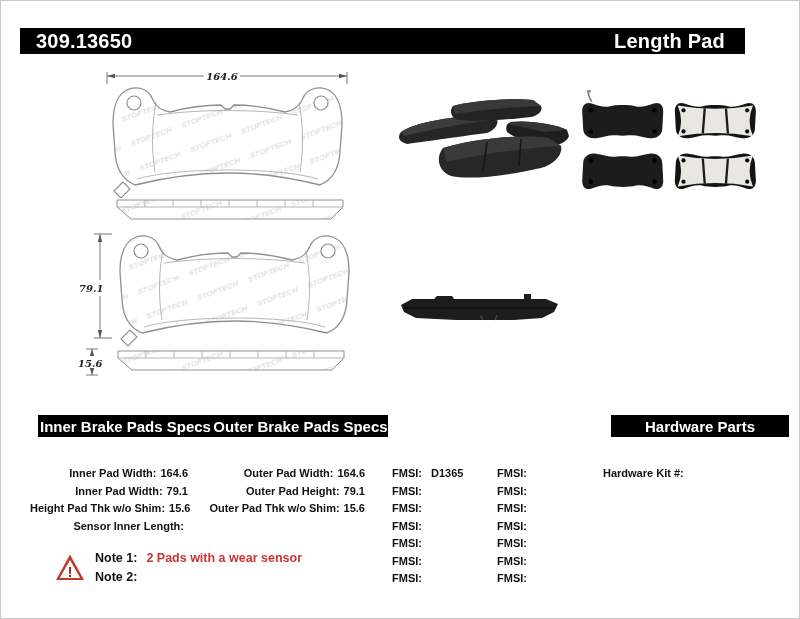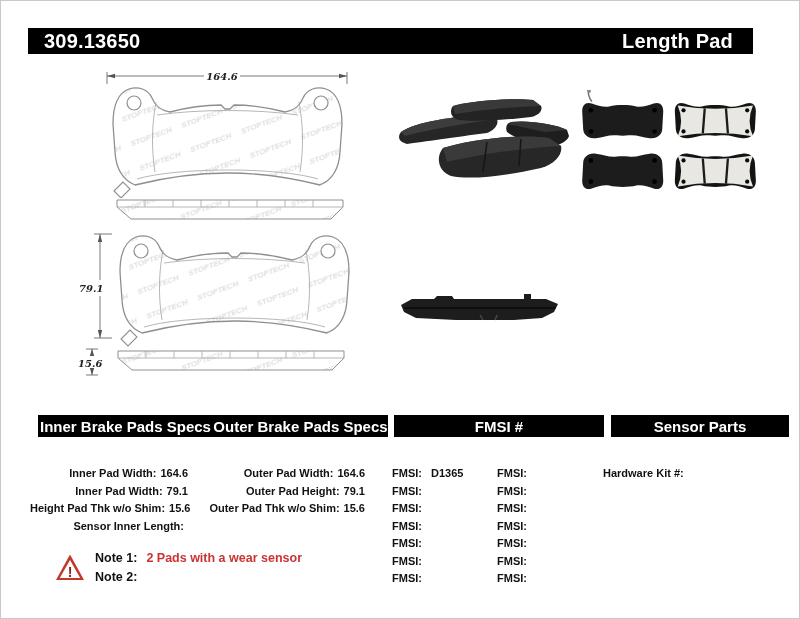--- a/index.html
+++ b/index.html
@@ -3,21 +3,21 @@
 <meta charset="utf-8">
 <style>
   html,body{margin:0;padding:0;background:#fff;}
   #page{
     position:relative;width:800px;height:619px;background:#fff;overflow:hidden;
     font-family:"Liberation Sans", sans-serif;
     box-shadow:inset 0 0 0 1px #c9c9c9;
   }
   
   .title-bar{
-    position:absolute;left:28px;top:28px;width:725px;height:26px;
+    position:absolute;left:20px;top:28px;width:725px;height:26px;
     background:var(--header-bg,#000);color:#fff;display:flex;align-items:center;
     justify-content:space-between;box-sizing:border-box;padding:0 20px 0 16px;
     font-size:20px;font-weight:bold;letter-spacing:.2px;
   }
   
   .abs{position:absolute;}
   svg text.dim{font-family:"DejaVu Serif", serif;font-style:italic;font-weight:bold;fill:#222;}
   
   .hdr-bar{
     position:absolute;top:415px;height:22px;background:var(--header-bg,#000);color:#fff;
@@ -159,25 +159,22 @@
     <rect x="128" y="6" width="7" height="6" fill="#1d1d1d"></rect>
     <path d="M5,17 L16,11 L38,11 L41,8 L56,8 L58,11 L150,11 L162,16 L158,24 L146,30 L118,32 L60,32 L20,30 L8,24 Z" fill="#1d1d1d"></path>
     <line x1="8" y1="20" x2="160" y2="20" stroke="#000" stroke-width="1.2"></line>
     <path d="M84,27 l3,5 M101,27 l-2,5" stroke="#4a4a4a" stroke-width="1.4" fill="none"></path>
   </svg>
 
   <div class="hdr-bar" style="left:38px;width:350px">
     <span class="half">Inner Brake Pads Specs</span>
     <span class="half">Outer Brake Pads Specs</span>
   </div>
-  <div class="hdr-bar single" style="left:394px;width:210px">
-    <span>FMSI #</span>
-  </div>
   <div class="hdr-bar single" style="left:611px;width:178px">
-    <span>Sensor Parts</span>
+    <span>Hardware Parts</span>
   </div>
 
   <div class="spec-col align-r" style="left:30px;width:158px">
     <div class="spec-row">
       <span class="spec-label">Inner Pad Width:</span><span class="spec-value">164.6</span>
     </div>
     <div class="spec-row">
       <span class="spec-label">Inner Pad Width:</span><span class="spec-value">79.1</span>
     </div>
     <div class="spec-row">

